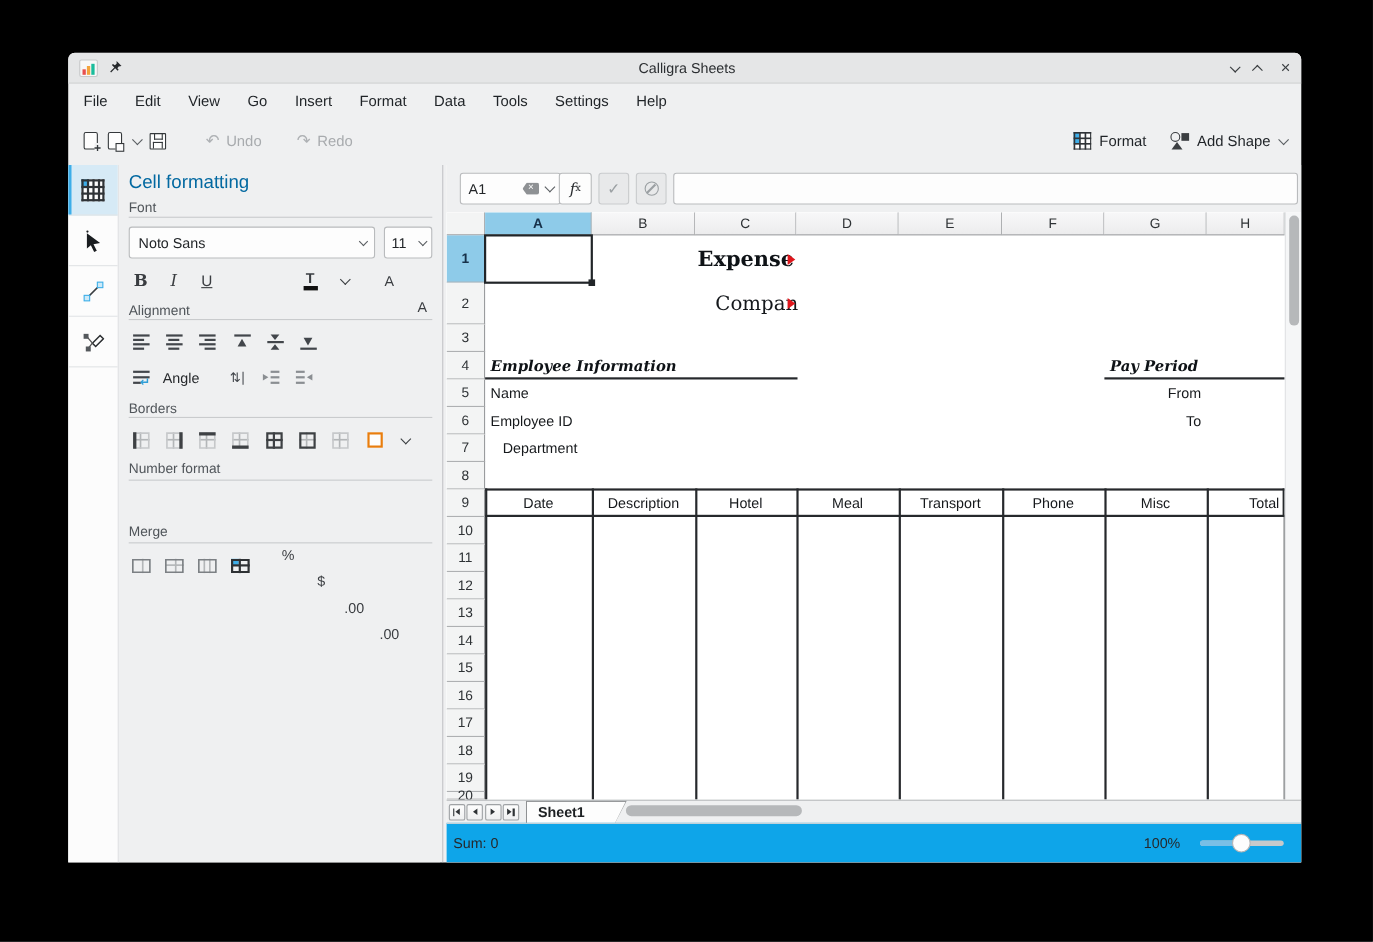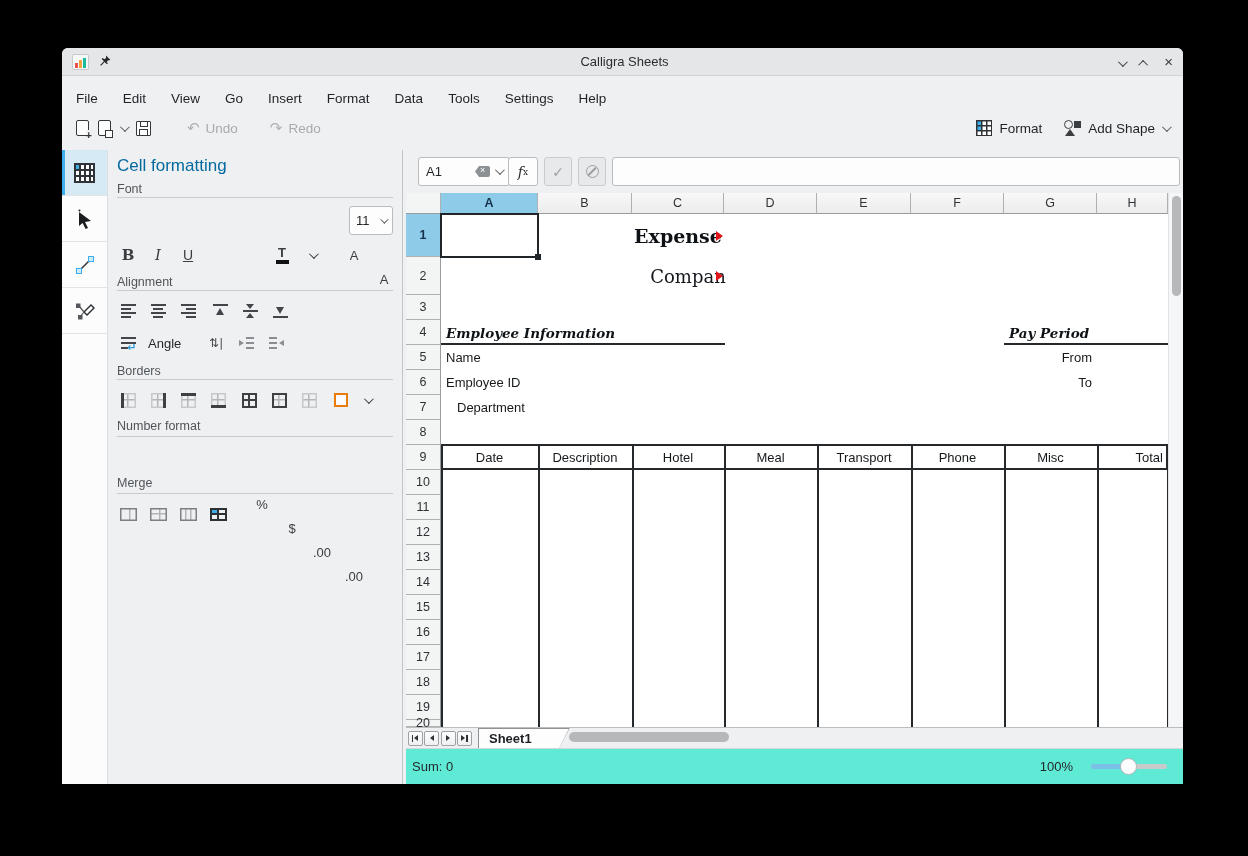--- a/index.html
+++ b/index.html
@@ -14,21 +14,21 @@
     linear-gradient(#f3a33c,#f3a33c) 6px 5px/3px 8px no-repeat,
     linear-gradient(#1abc9c,#1abc9c) 10px 3px/3px 10px no-repeat,#f7f8f8;}
   .pin{margin-left:10px;display:flex;}
   .wcontrols{margin-left:auto;display:flex;gap:16px;align-items:center;z-index:3;}
   .chev{width:7px;height:7px;border-right:1.7px solid #3a3e41;border-bottom:1.7px solid #3a3e41;display:inline-block;}
   .chev.down{transform:rotate(45deg) translateY(-2px);}
   .chev.up{transform:rotate(-135deg) translateY(-2px);}
   .wc-close{font-size:15px;color:#3a3e41;line-height:1;}
 
   
-  .menubar{position:absolute;left:0;top:28px;width:100%;height:30px;display:flex;align-items:flex-end;padding:0 14px;gap:25px;}
+  .menubar{position:absolute;left:0;top:28px;width:100%;height:30px;display:flex;align-items:center;padding:0 14px;gap:25px;}
   .menubar .mi{font-size:13.5px;color:#1f2327;cursor:default;}
 
   
   .toolbar{position:absolute;left:0;top:58px;width:100%;height:44px;display:flex;align-items:center;padding:0 14px;}
   .tb-group{display:flex;align-items:center;gap:9px;}
   .tb-right{margin-left:auto;display:flex;align-items:center;gap:22px;}
   .i-page{width:13px;height:16px;border:1.6px solid #34383b;border-radius:2px;position:relative;background:#fdfdfd;}
   .i-page.plus::after{content:'+';position:absolute;right:-4px;bottom:-6px;font-size:11px;font-weight:bold;color:#34383b;background:#eff0f1;line-height:1;}
   .i-page.box::after{content:'';position:absolute;right:-3px;bottom:-3px;width:6px;height:6px;border:1.5px solid #34383b;background:#fdfdfd;}
   .i-save{width:15px;height:15px;border:1.7px solid #34383b;border-radius:1px;position:relative;background:#fdfdfd;}
@@ -177,21 +177,21 @@
   .tri{width:0;height:0;border-top:3.5px solid transparent;border-bottom:3.5px solid transparent;}
   .tri.l{border-right:4.5px solid #2f3336;} .tri.r{border-left:4.5px solid #2f3336;}
   .nbar{width:1.5px;height:7px;background:#2f3336;}
   .tabwrap{position:relative;height:21px;margin-left:6px;width:92px;}
   .tab-outline{position:absolute;left:0;top:0;width:100%;height:21px;background:#8f9193;clip-path:polygon(0 0,100% 0,calc(100% - 11px) 100%,0 100%);}
   .tab-face{position:absolute;left:1px;top:1px;width:calc(100% - 2px);height:20px;background:#fdfdfd;clip-path:polygon(0 0,100% 0,calc(100% - 10px) 100%,0 100%);display:flex;align-items:center;padding:0 14px 0 10px;font-size:13px;font-weight:bold;color:#1d2023;}
   .hscroll{position:absolute;left:163px;right:2px;top:582px;height:11px;}
   .hthumb{position:absolute;left:0;top:0;width:160px;height:10px;background:#b6b8ba;border-radius:5px;}
 
   
-  .statusbar{position:absolute;left:0;top:598px;width:100%;bottom:0;background:#5eead4;border-top:1px solid #d5d6d7;display:flex;align-items:center;padding:0 6px;font-size:13px;color:#26292c;}
+  .statusbar{position:absolute;left:0;top:598px;width:100%;bottom:0;background:#0ea5e9;border-top:1px solid #d5d6d7;display:flex;align-items:center;padding:0 6px;font-size:13px;color:#26292c;}
   .zoomgrp{margin-left:auto;display:flex;align-items:center;gap:18px;padding-right:10px;}
   .ztrack{position:relative;width:76px;height:5px;background:#c7c9cb;border-radius:3px;}
   .zfill{position:absolute;left:0;top:0;height:5px;width:38px;background:#79bfe6;border-radius:3px;}
   .zknob{position:absolute;left:29px;top:-6px;width:17px;height:17px;background:#fdfdfd;border:1px solid #b2b4b6;border-radius:50%;}
 </style>
 </head>
 <body>
 
 <div class="window">
 
@@ -280,20 +280,24 @@
           <rect x="3" y="14" width="4.5" height="4.5" fill="#54585c"></rect>
         </svg>
     </div>
   </div>
 
   <div class="panel">
     <div class="ptitle">Cell formatting</div>
     <div class="seclabel" style="top:32px;">Font</div>
     <div class="secline" style="top:47px;"></div>
 
+    <div class="combo" style="left:9px;top:56px;width:224px;">
+      <span>Noto Sans</span>
+        <span class="chev down"></span>
+    </div>
     <div class="combo" style="left:241px;top:56px;width:44px;padding:0 6px;">
       <span>11</span>
         <span class="chev down"></span>
     </div>
 
     <div class="tbtn fmt-b" style="left:8px;top:93px;">B</div>
     <div class="tbtn fmt-i" style="left:38px;top:93px;">I</div>
     <div class="tbtn fmt-u" style="left:68px;top:93px;">U</div>
     <div class="tbtn fontadj" style="left:100px;top:93px;">
         <span>A</span>

